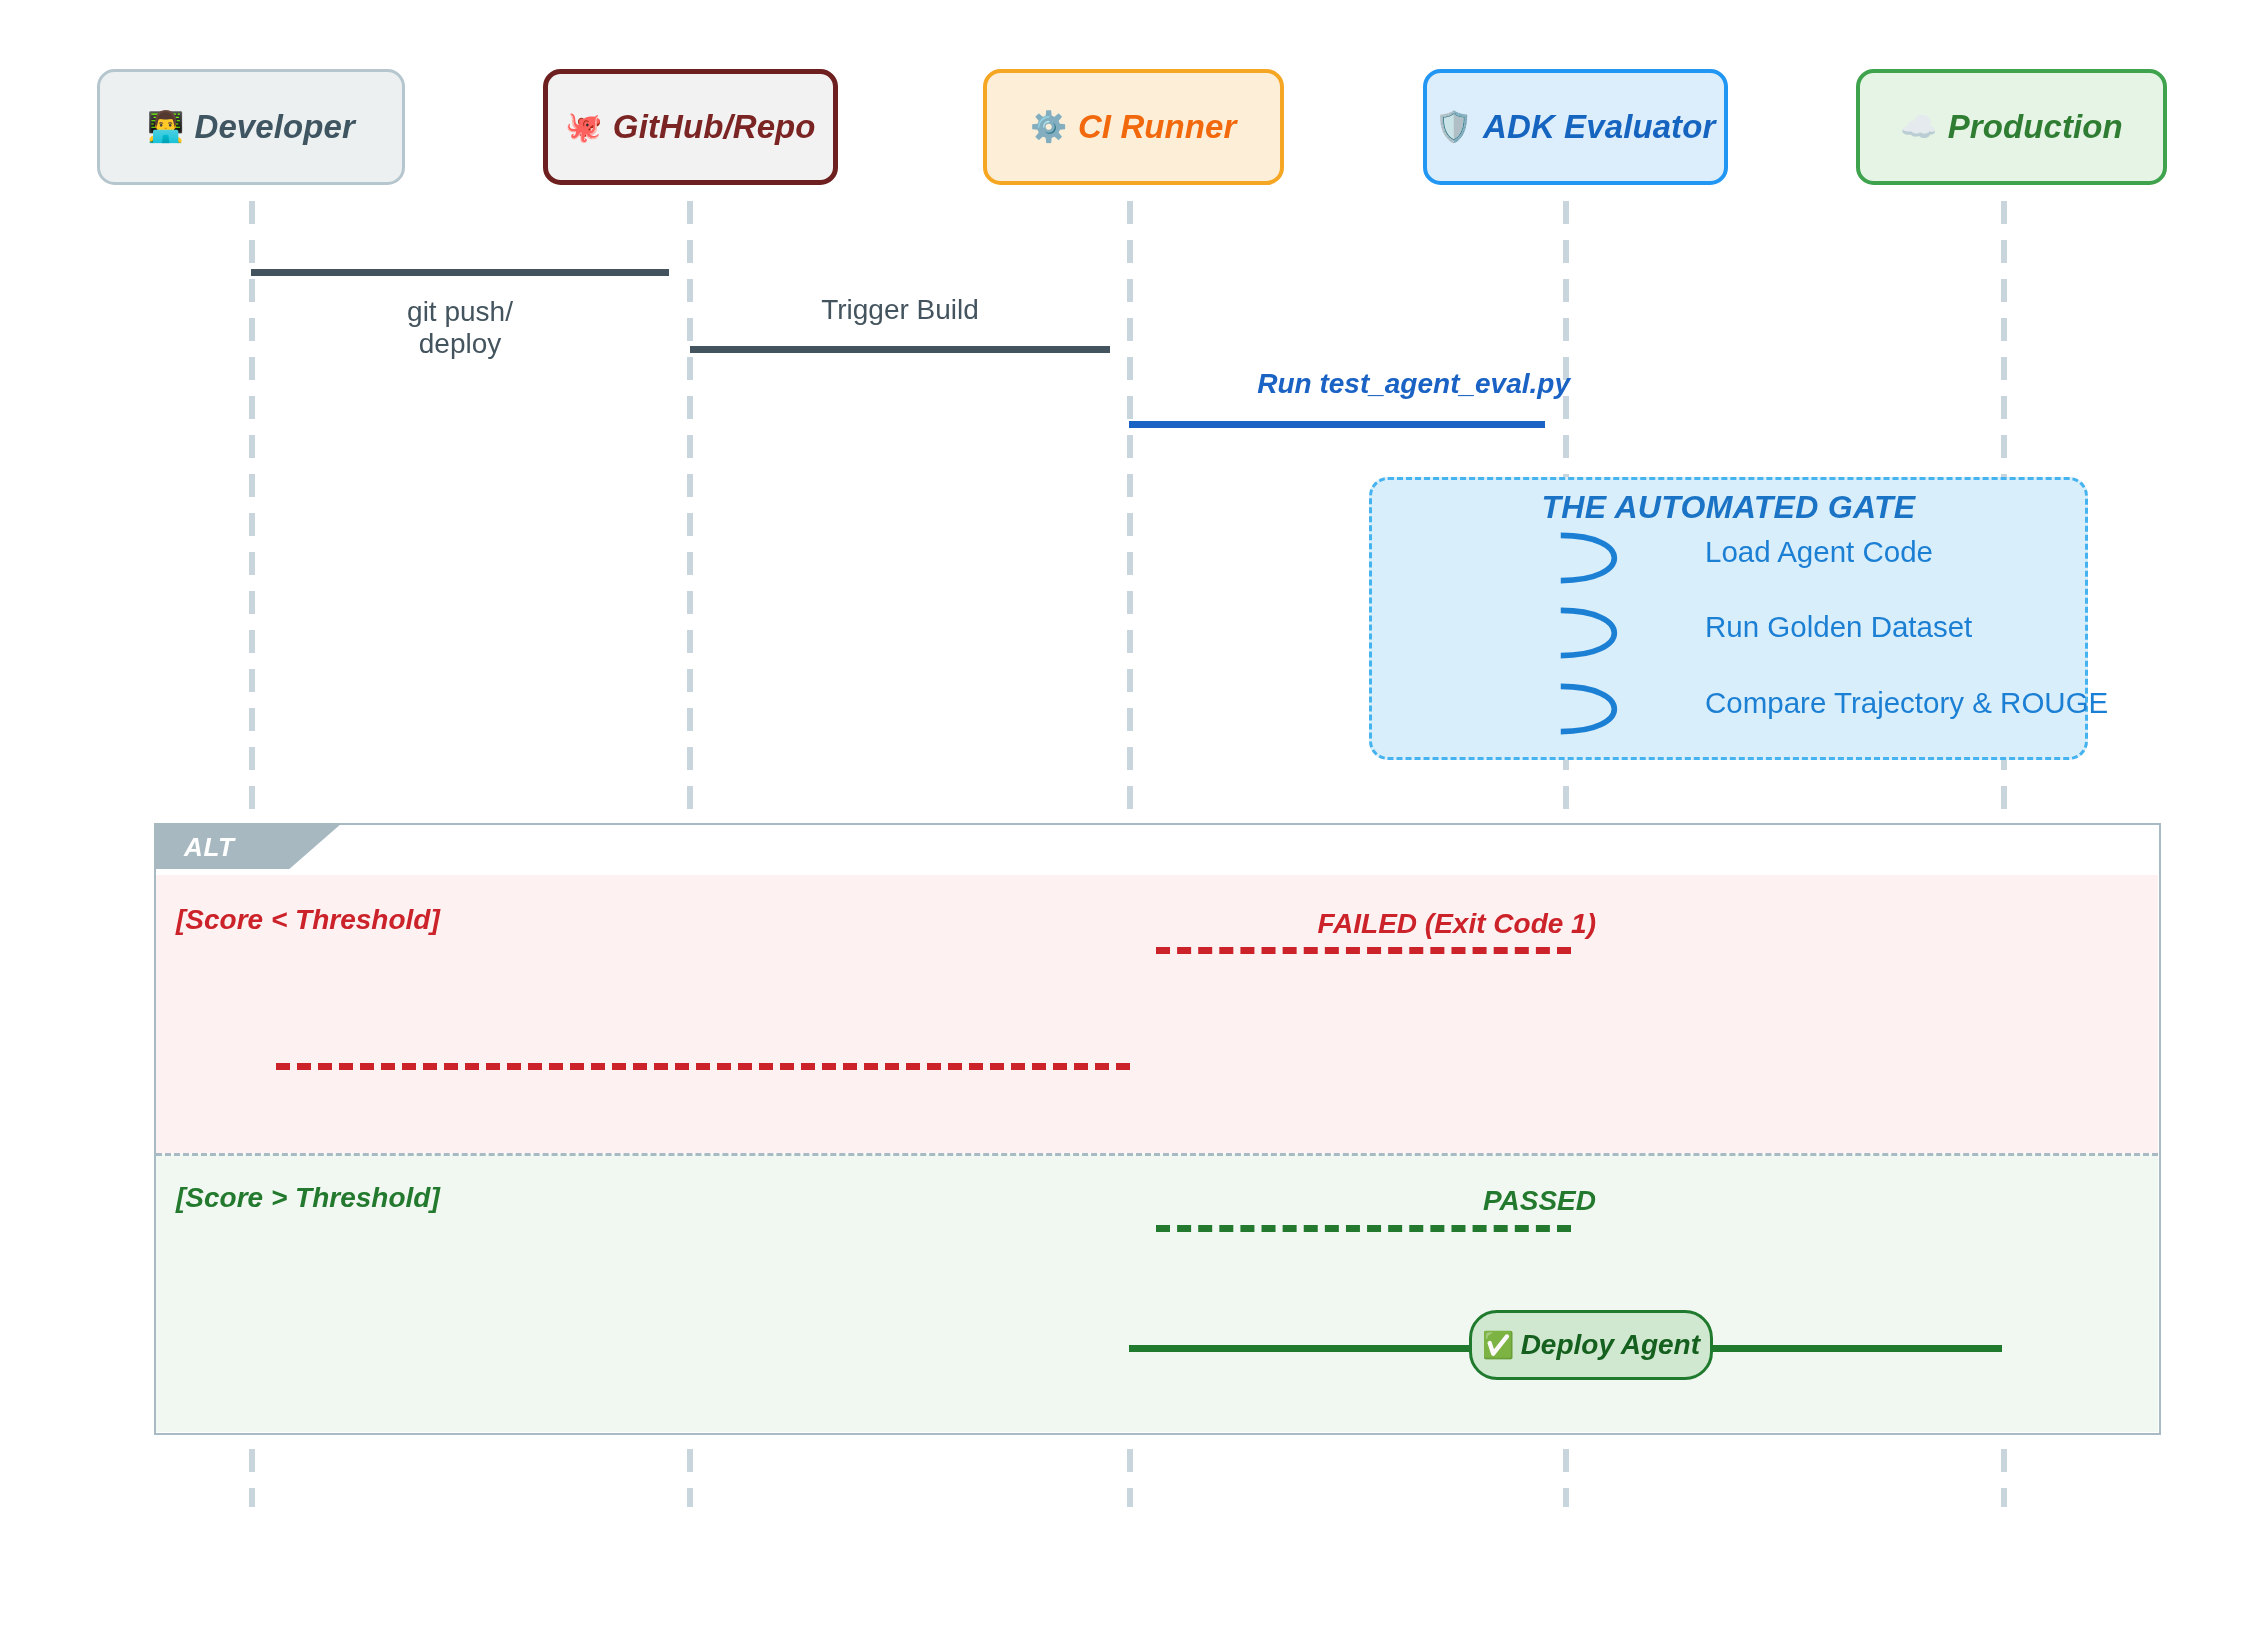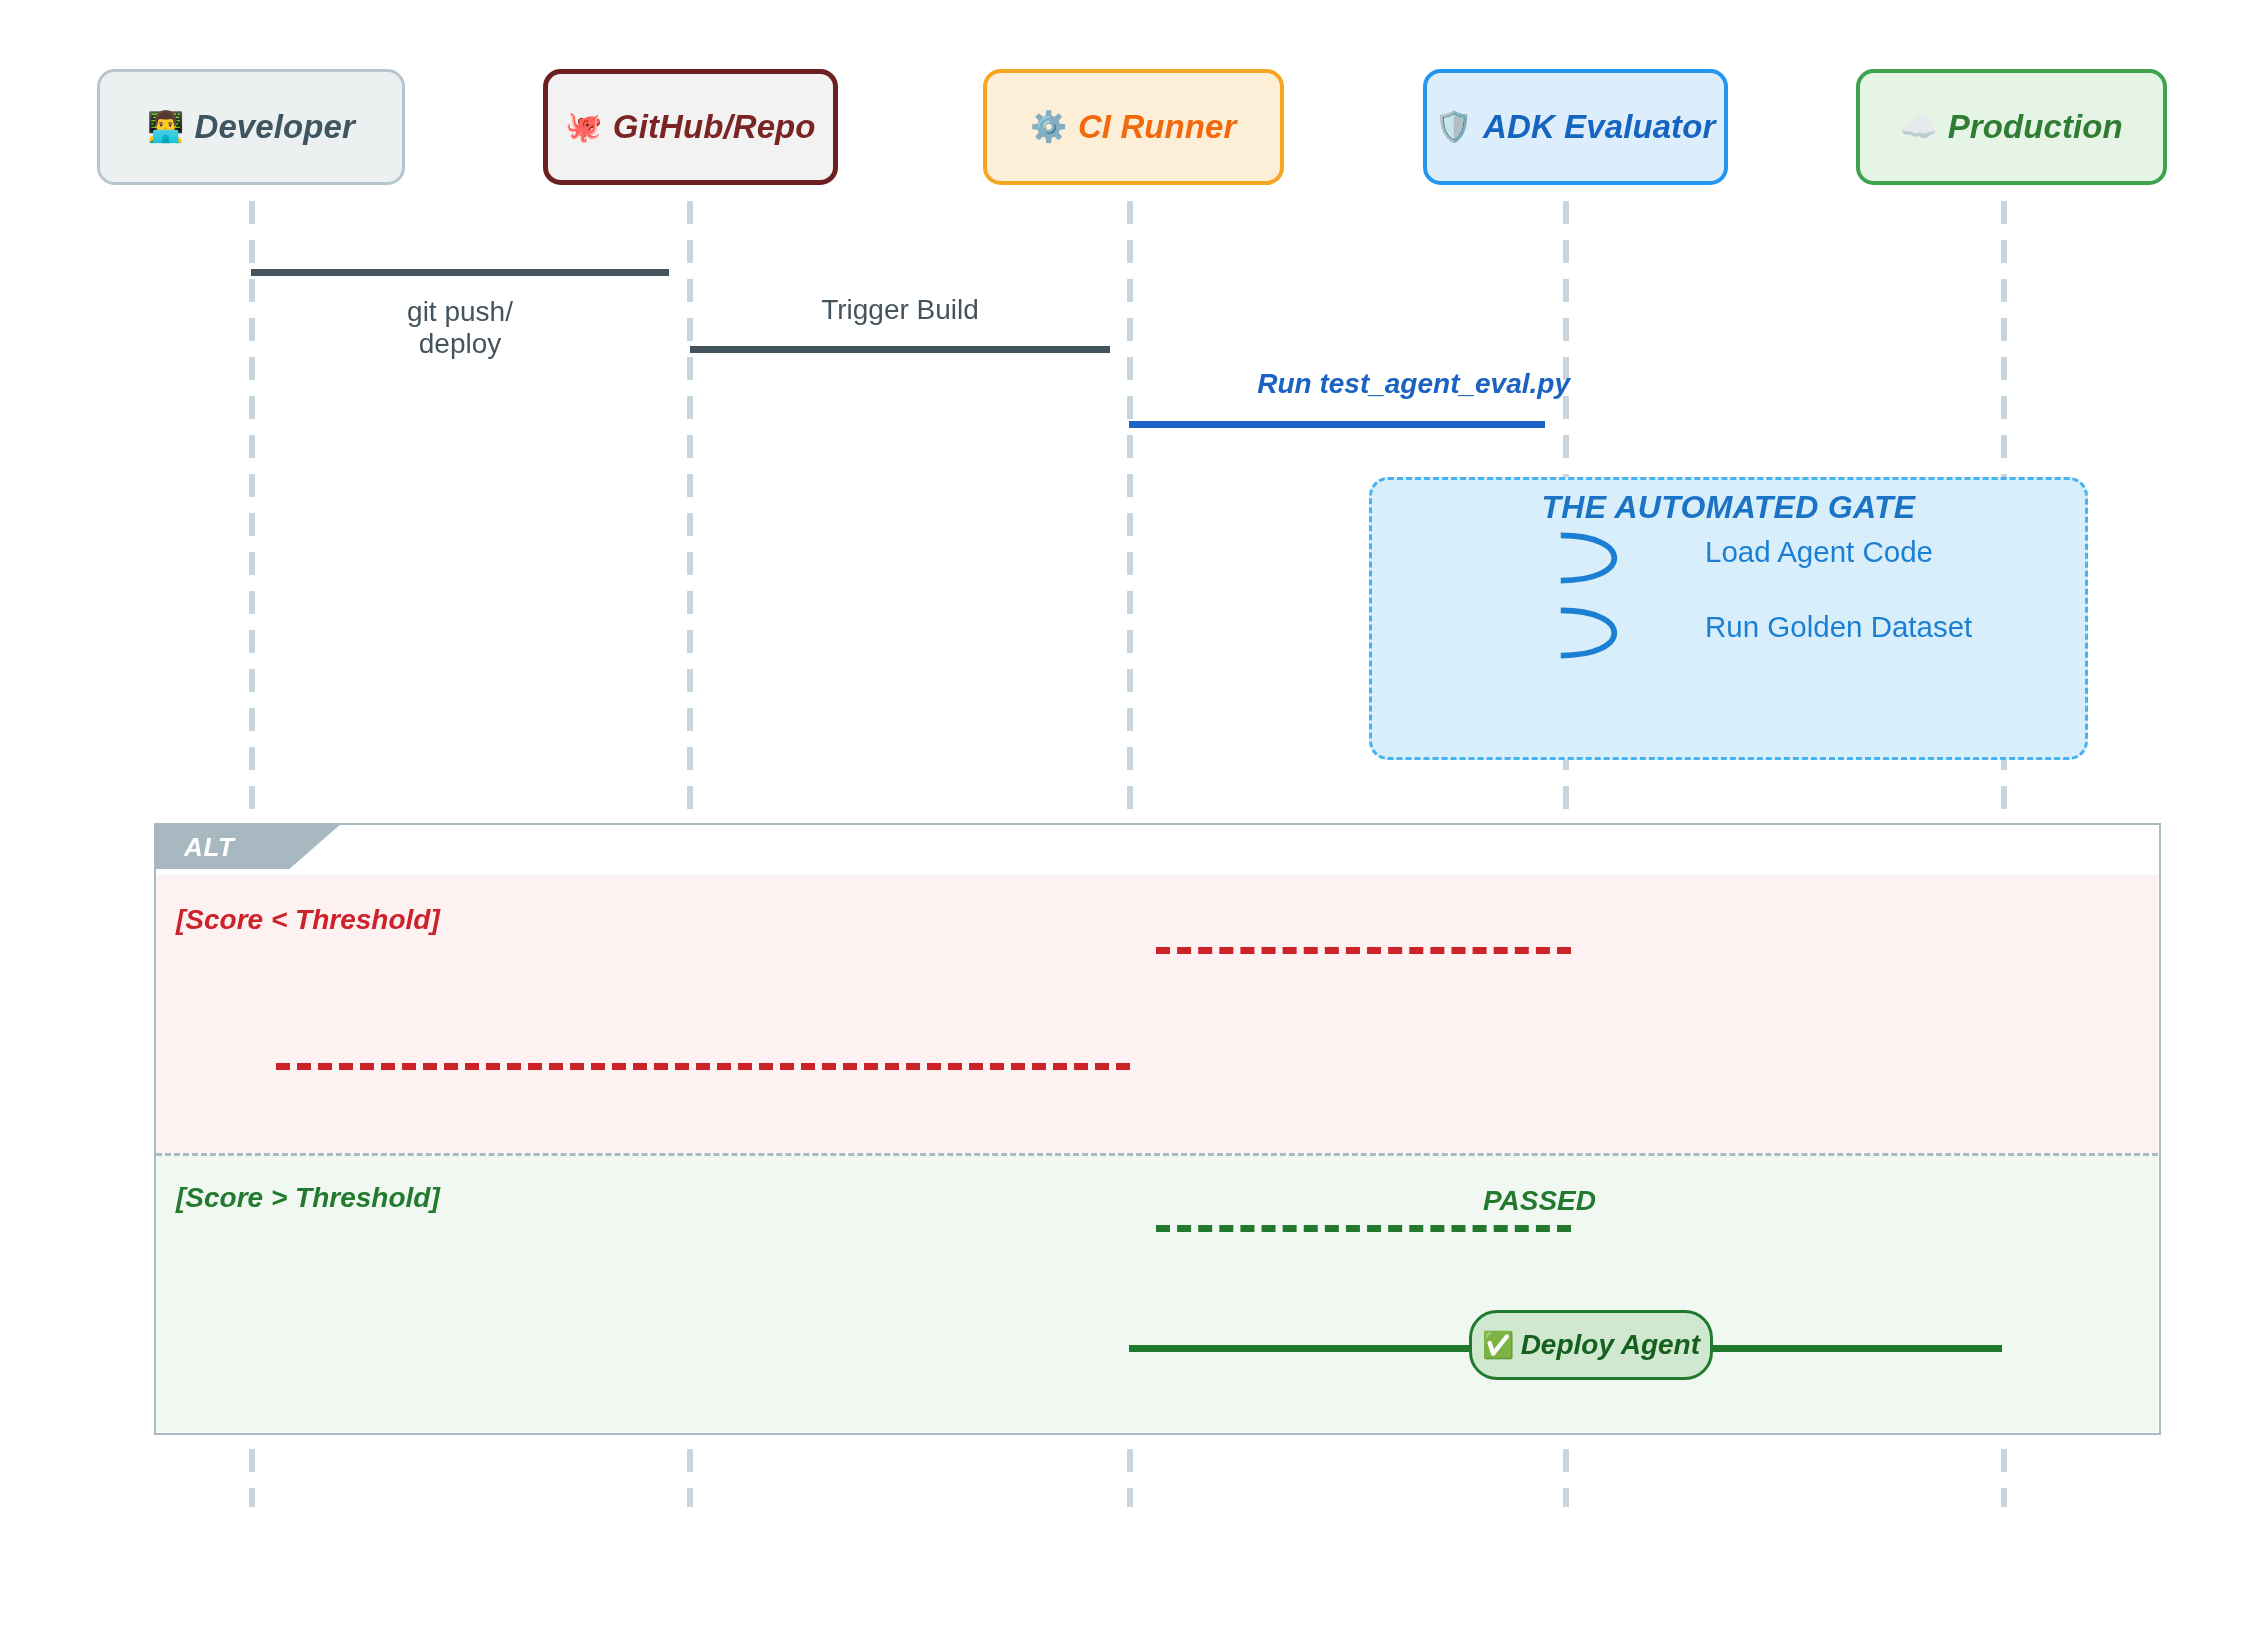--- a/index.html
+++ b/index.html
@@ -292,25 +292,32 @@
       <div class="self-label">Load Agent Code</div>
     </div>
 
     <div class="self-item" style="top:124px;">
       <svg class="self-arrow" width="94" height="58" viewBox="0 0 150 92">
         <path d="M6 10 C 120 10, 120 82, 6 82" fill="none" stroke="#1b7fd4" stroke-width="9"></path>
       </svg>
       <div class="self-label">Run Golden Dataset</div>
     </div>
 
+    <div class="self-item" style="top:200px;">
+      <svg class="self-arrow" width="94" height="58" viewBox="0 0 150 92">
+        <path d="M6 10 C 120 10, 120 82, 6 82" fill="none" stroke="#1b7fd4" stroke-width="9"></path>
+      </svg>
+      <div class="self-label">Compare Trajectory &amp; ROUGE</div>
+    </div>
   </div>
 
   <div class="alt-cond" style="left:176px; top:904px; color:#cc2229;">[Score &lt; Threshold]</div>
 
   <div class="msg-line dashed" style="left:1156px; top:947px; width:415px; border-top-color:#cc2229;"></div>
+  <div class="msg-label bolditalic" style="left:1131px; top:908px; width:465px; color:#cc2229;">FAILED (Exit Code 1)</div>
 
   <div class="msg-line dashed" style="left:276px; top:1063px; width:854px; border-top-color:#cc2229;"></div>
 
   <div class="alt-cond" style="left:176px; top:1182px; color:#237a2e;">[Score &gt; Threshold]</div>
 
   <div class="msg-line dashed" style="left:1156px; top:1225px; width:415px; border-top-color:#237a2e;"></div>
   <div class="msg-label bolditalic" style="left:1131px; top:1185px; width:465px; color:#237a2e;">PASSED</div>
 
   <div class="msg-line solid" style="left:1129px; top:1345px; width:873px; background:#1f7a2e;"></div>
   <div class="deploy-pill" style="left:1469px; top:1310px; width:244px; height:70px;">

